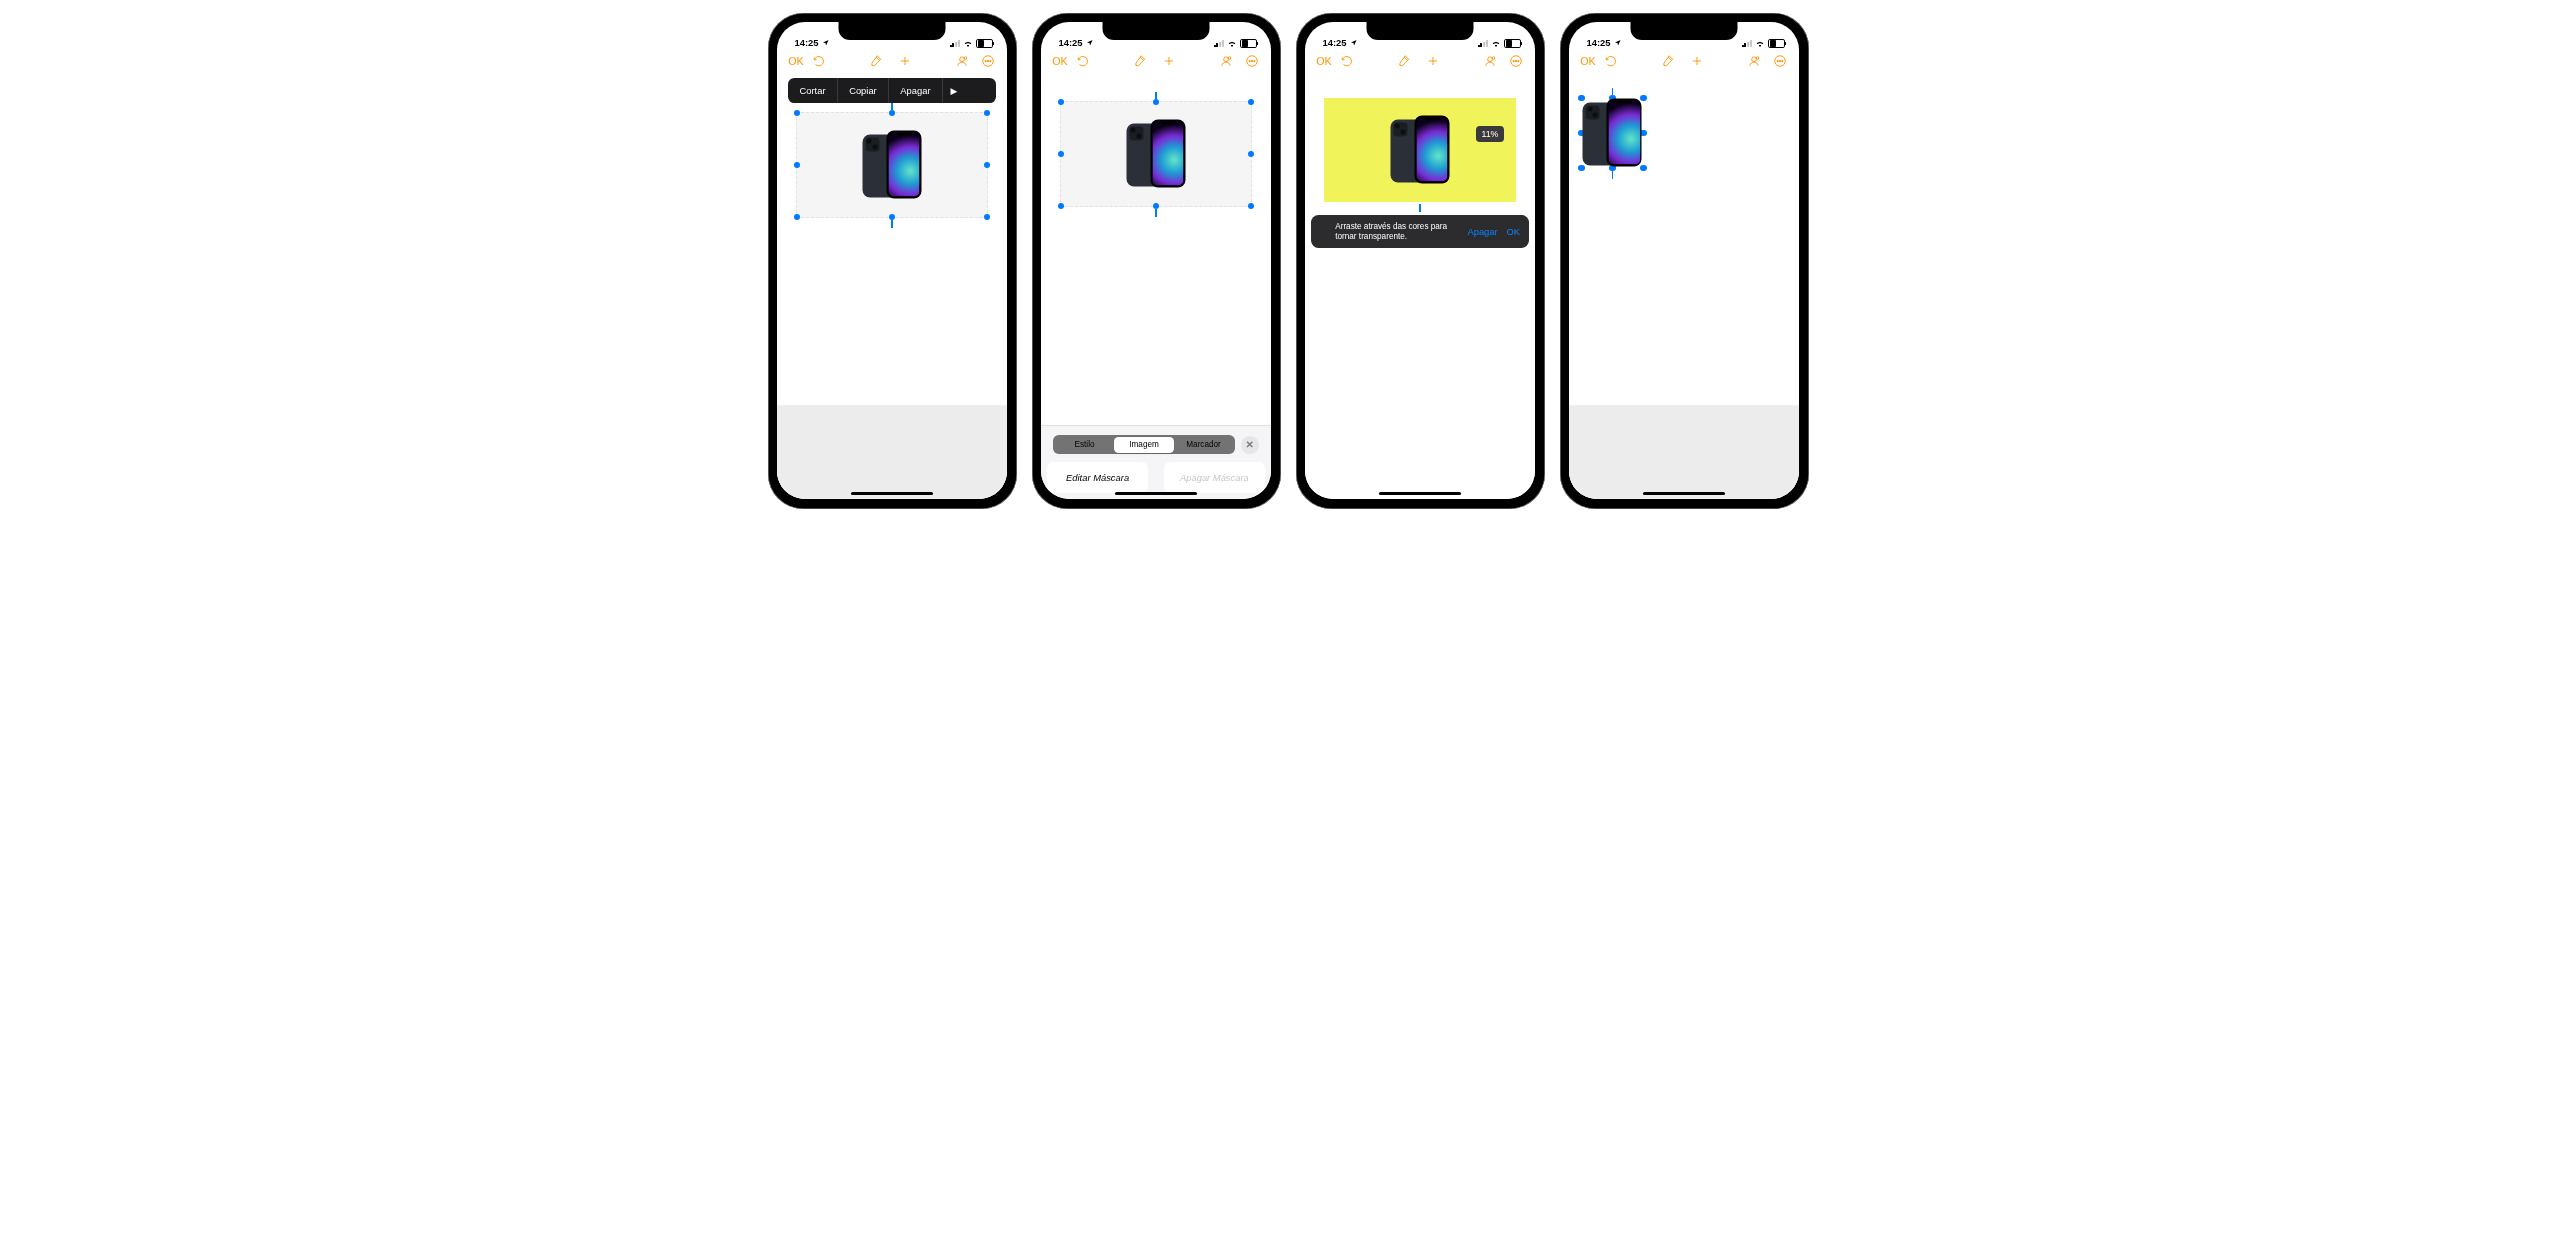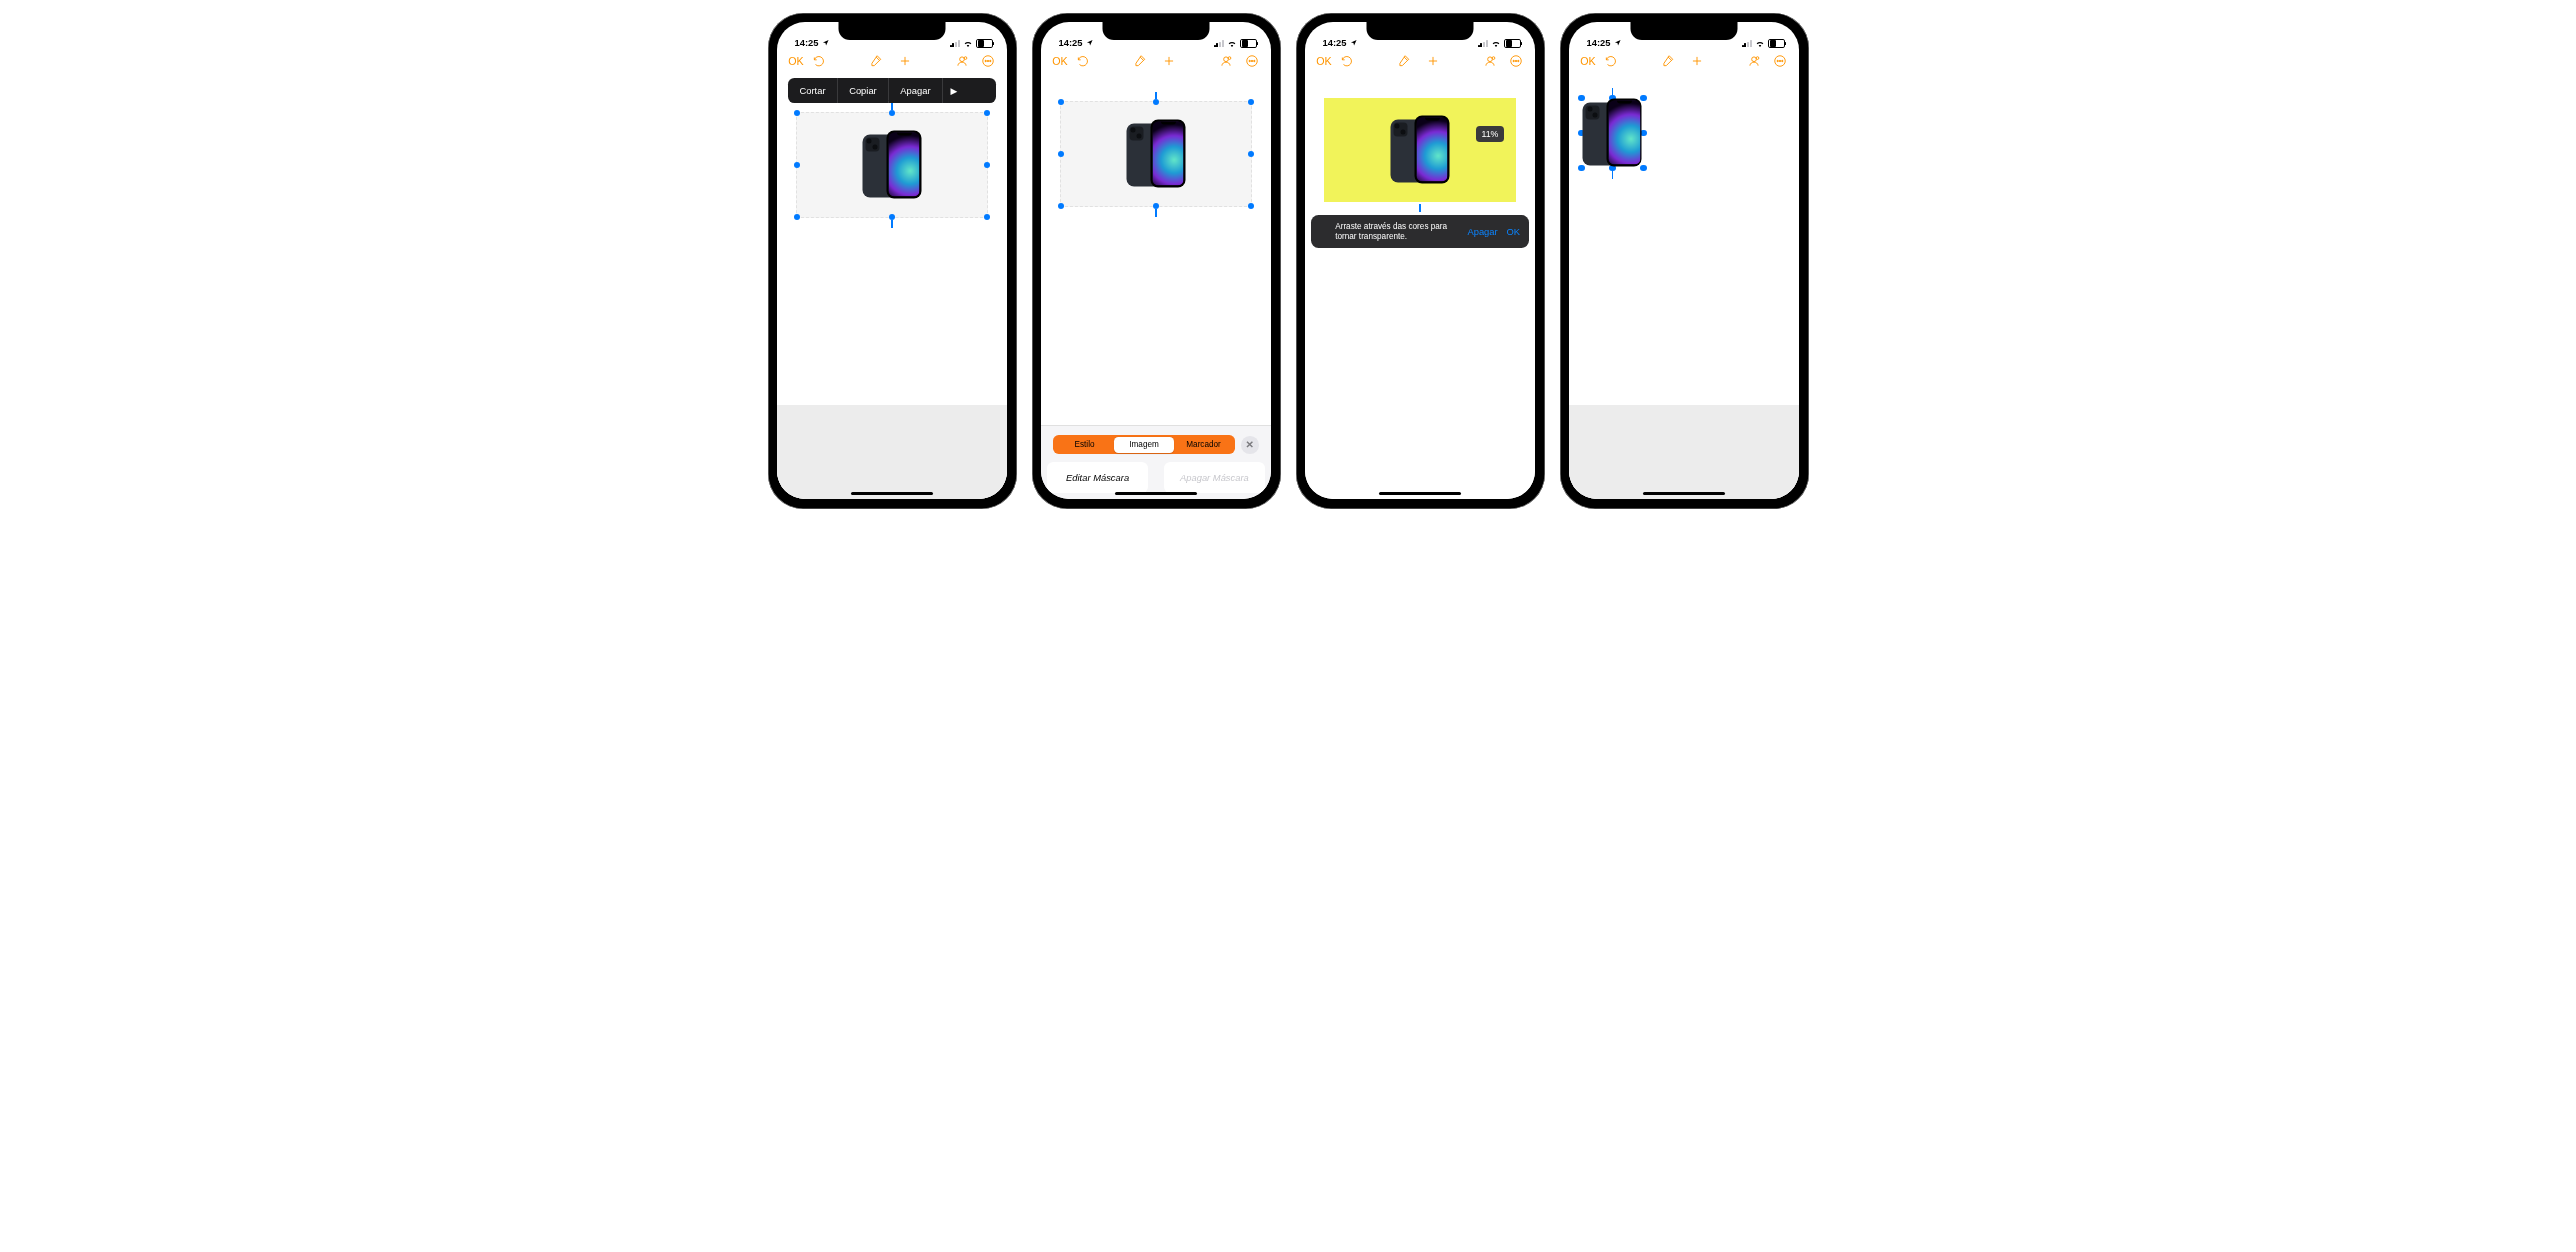--- a/index.html
+++ b/index.html
@@ -174,21 +174,21 @@
 
   
   .sheet {
     background:#f5f5f7;
     border-top:0.6px solid #e0e0e0;
     padding:6.3px 6.3px 0;
     position:relative;
   }
   .seg-wrap { display:flex; align-items:center; gap:6.3px; margin:2.5px 6.3px 7.5px; }
   .seg {
-    flex:1; display:flex; background:#f97316; border-radius:5.7px; padding:1.3px;
+    flex:1; display:flex; background:#737373; border-radius:5.7px; padding:1.3px;
   }
   .seg .s { flex:1; text-align:center; font-size:8.2px; padding:3.8px 0; border-radius:4.4px; color:#000; }
   .seg .s.active { background:#fff; box-shadow:0 0.6px 1.3px rgba(0,0,0,0.15); font-weight:500; }
   .close-btn { width:17.6px; height:17.6px; border-radius:50%; background:#e5e5ea; color:#7a7a7e; display:flex; align-items:center; justify-content:center; font-size:10px; font-weight:700; }
   .sheet-row { display:flex; gap:16px; margin-bottom:6.3px;font-style:italic; }
   .sheet-btn {
     flex:1; background:#fff; border-radius:6.3px; padding:10px 6.3px; text-align:center;
     font-size:9.4px; color:#000;
   }
   .sheet-btn.disabled { color:#c7c7cc; }

